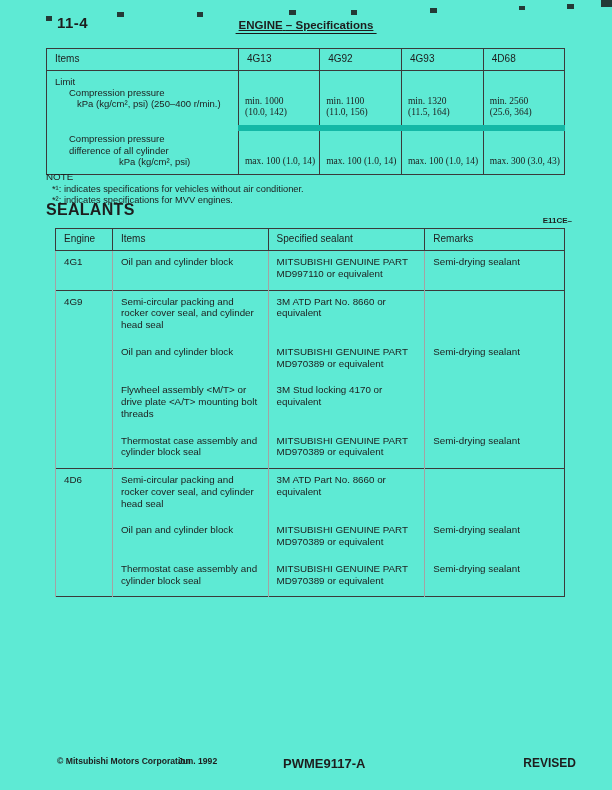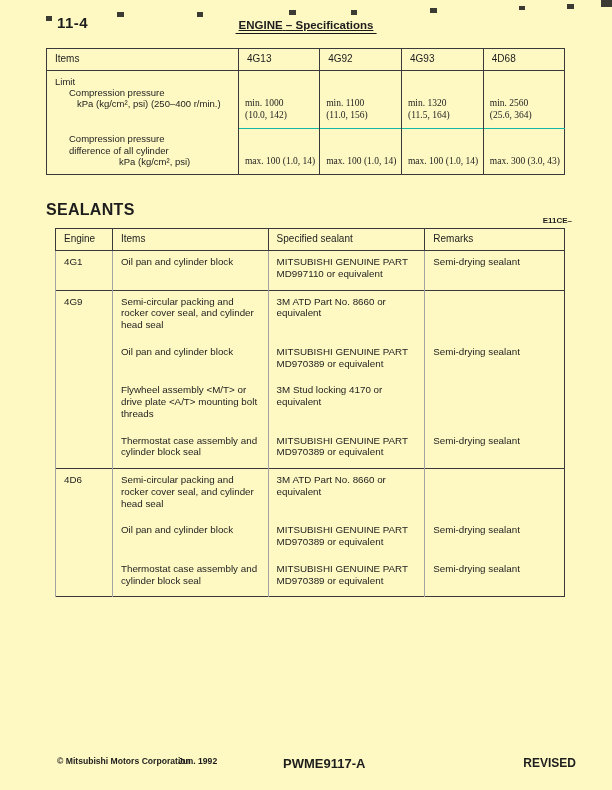--- a/index.html
+++ b/index.html
@@ -1,21 +1,21 @@
 <!DOCTYPE html>
 <html><head>
 <meta charset="utf-8">
 <style>
   * { margin:0; padding:0; box-sizing:border-box; }
   html,body { background:#e8e8e6; }
   .page {
     position:relative;
     width:612px; height:790px;
     margin:0 auto;
-    background:#fef9c3;
+    background:#5eead4;
     font-family:"Liberation Sans", sans-serif;
     color:#1d1d1d;
     overflow:hidden;
   }
 
   
   .artifact { position:absolute; background:#1a1a1a; opacity:.85; }
 
   
   .page-num {
@@ -46,21 +46,21 @@
   }
   .spec-table td {
     border-left:1px solid #3a3a3a;
     padding:5px 4px 7px 6px;
     white-space:nowrap;
   }
   .spec-table td.items { vertical-align:top; padding-left:8px; }
   .spec-table td.val  { vertical-align:bottom;font-family:Liberation Serif, serif; }
   .spec-table tr.r1 td { height:58px; }
   .spec-table tr.r2 td { height:44px; }
-  .spec-table tr.r2 td.val { border-top:1px solid #14b8a6; }
+  .spec-table tr.r2 td.val { border-top:6px solid #14b8a6; }
   .ind1 { padding-left:14px; }
   .ind2 { padding-left:22px; }
   .ind3 { padding-left:64px; }
 
   
   .note { position:absolute; left:46px; top:171px; font-size:9.3px; line-height:1.2; }
   .note-title { font-size:9.8px; margin-bottom:1px; }
   .note-line { padding-left:6px; }
 
   
@@ -167,20 +167,25 @@
           <div class="ind3">kPa (kg/cm², psi)</div>
         </td>
         <td class="val">max. 100 (1.0, 14)</td>
         <td class="val">max. 100 (1.0, 14)</td>
         <td class="val">max. 100 (1.0, 14)</td>
         <td class="val">max. 300 (3.0, 43)</td>
       </tr>
     </tbody>
   </table>
 
+  <div class="note">
+    <div class="note-title">NOTE</div>
+    <div class="note-line">*¹: indicates specifications for vehicles without air conditioner.</div>
+    <div class="note-line">*²: indicates specifications for MVV engines.</div>
+  </div>
 
   <div class="sealants-title">SEALANTS</div>
   <div class="section-code">E11CE–</div>
 
   <table class="sealant-table">
     <colgroup>
         <col style="width:57px">
         <col style="width:156px">
         <col style="width:157px">
         <col style="width:140px">

